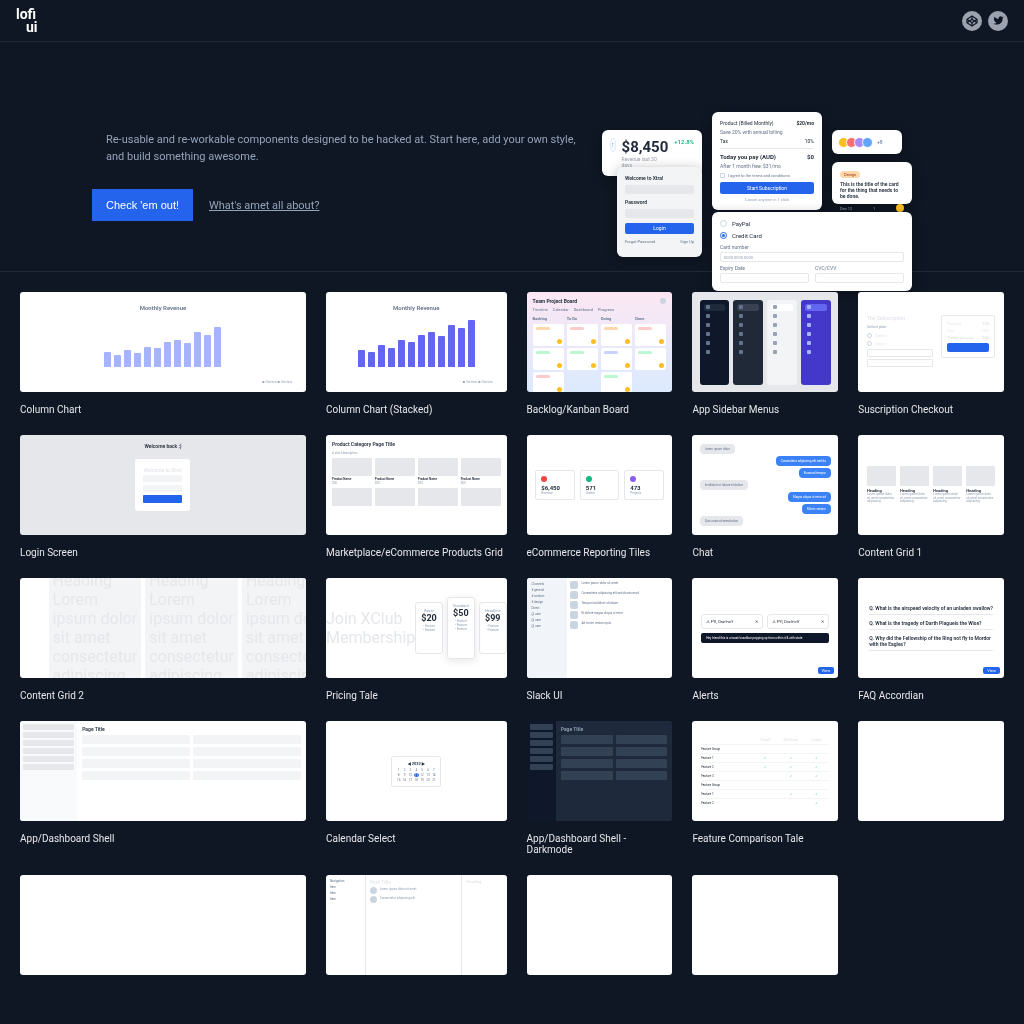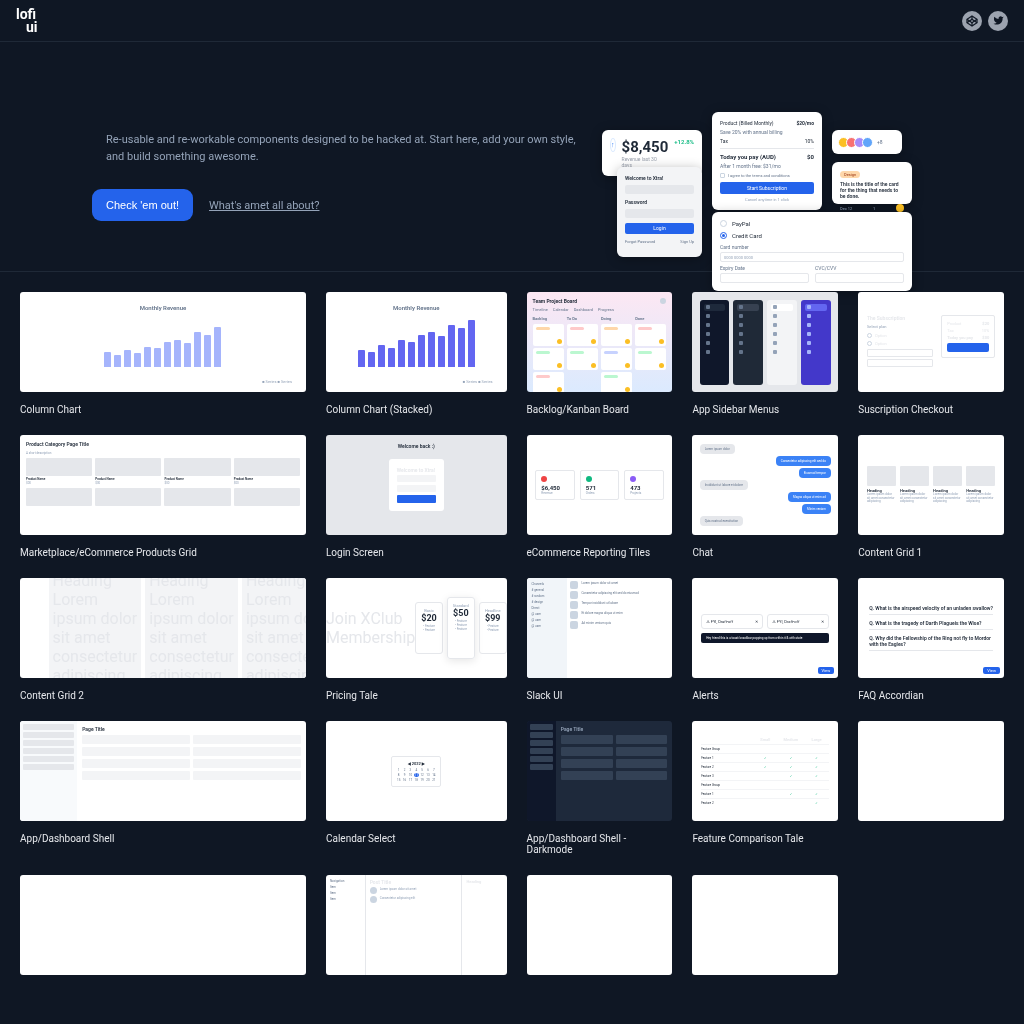--- a/index.html
+++ b/index.html
@@ -57,21 +57,21 @@
   line-height: 1.5;
   margin-bottom: 24px;
   margin-left: 14px;
 }
 .hero-actions { display: flex; align-items: center; gap: 16px; }
 .btn-primary {
   background: #2463eb;
   color: #fff;
   border: none;
   padding: 10px 14px;
-  border-radius: 9px;
+  border-radius: 0;
   font-size: 11px;
   font-weight: 500;
   cursor: pointer;
 }
 .link-secondary {
   font-size: 11px;
   color: #94a3b8;
   text-decoration: underline;
   cursor: pointer;
 }
@@ -644,20 +644,33 @@
               </div>
           <div class="bt"></div>
         </div>
           </div>
       </div>
     </div>
     <div class="card-title">Suscription Checkout</div>
   </div>
 
   <div class="card">
+    <div class="card-thumb gray">
+      <div class="wb">Welcome back :)</div>
+      <div class="login2">
+        <div class="h">Welcome to Xtra!</div>
+        <div class="i"></div>
+          <div class="i"></div>
+        <div class="b"></div>
+      </div>
+    </div>
+    <div class="card-title">Login Screen</div>
+  </div>
+
+  <div class="card">
     <div class="card-thumb">
       <div class="mgrid">
         <div class="ht">Product Category Page Title</div>
         <div class="st">A short description</div>
         <div class="items">
           <div class="it">
               <div class="img"></div>
               <div class="nm">Product Name</div>
               <div class="pr">$00</div>
             </div>
@@ -685,33 +698,20 @@
           <div class="it">
               <div class="img"></div>
             </div>
           <div class="it">
               <div class="img"></div>
             </div>
         </div>
       </div>
     </div>
     <div class="card-title">Marketplace/eCommerce Products Grid</div>
-  </div>
-
-  <div class="card">
-    <div class="card-thumb gray">
-      <div class="wb">Welcome back :)</div>
-      <div class="login2">
-        <div class="h">Welcome to Xtra!</div>
-        <div class="i"></div>
-          <div class="i"></div>
-        <div class="b"></div>
-      </div>
-    </div>
-    <div class="card-title">Login Screen</div>
   </div>
 
   <div class="card">
     <div class="card-thumb">
       <div class="tiles2">
         <div class="t">
             <div class="d"></div>
             <div class="v">$6,450</div>
             <div class="l">Revenue</div>
           </div>

